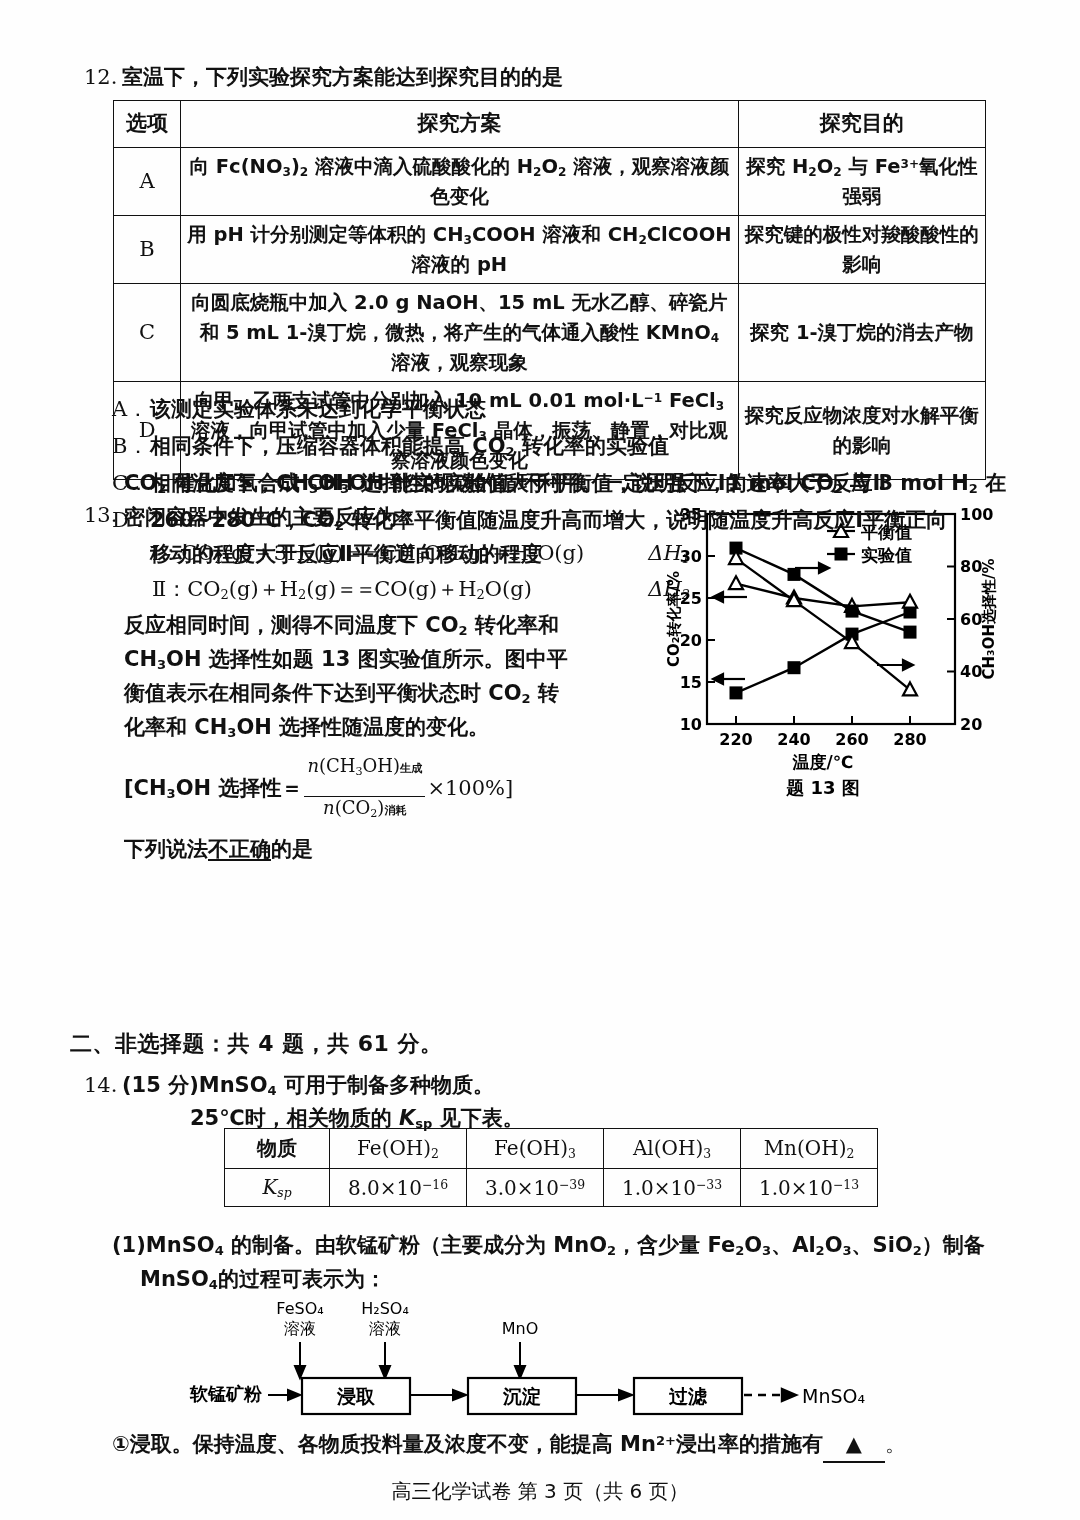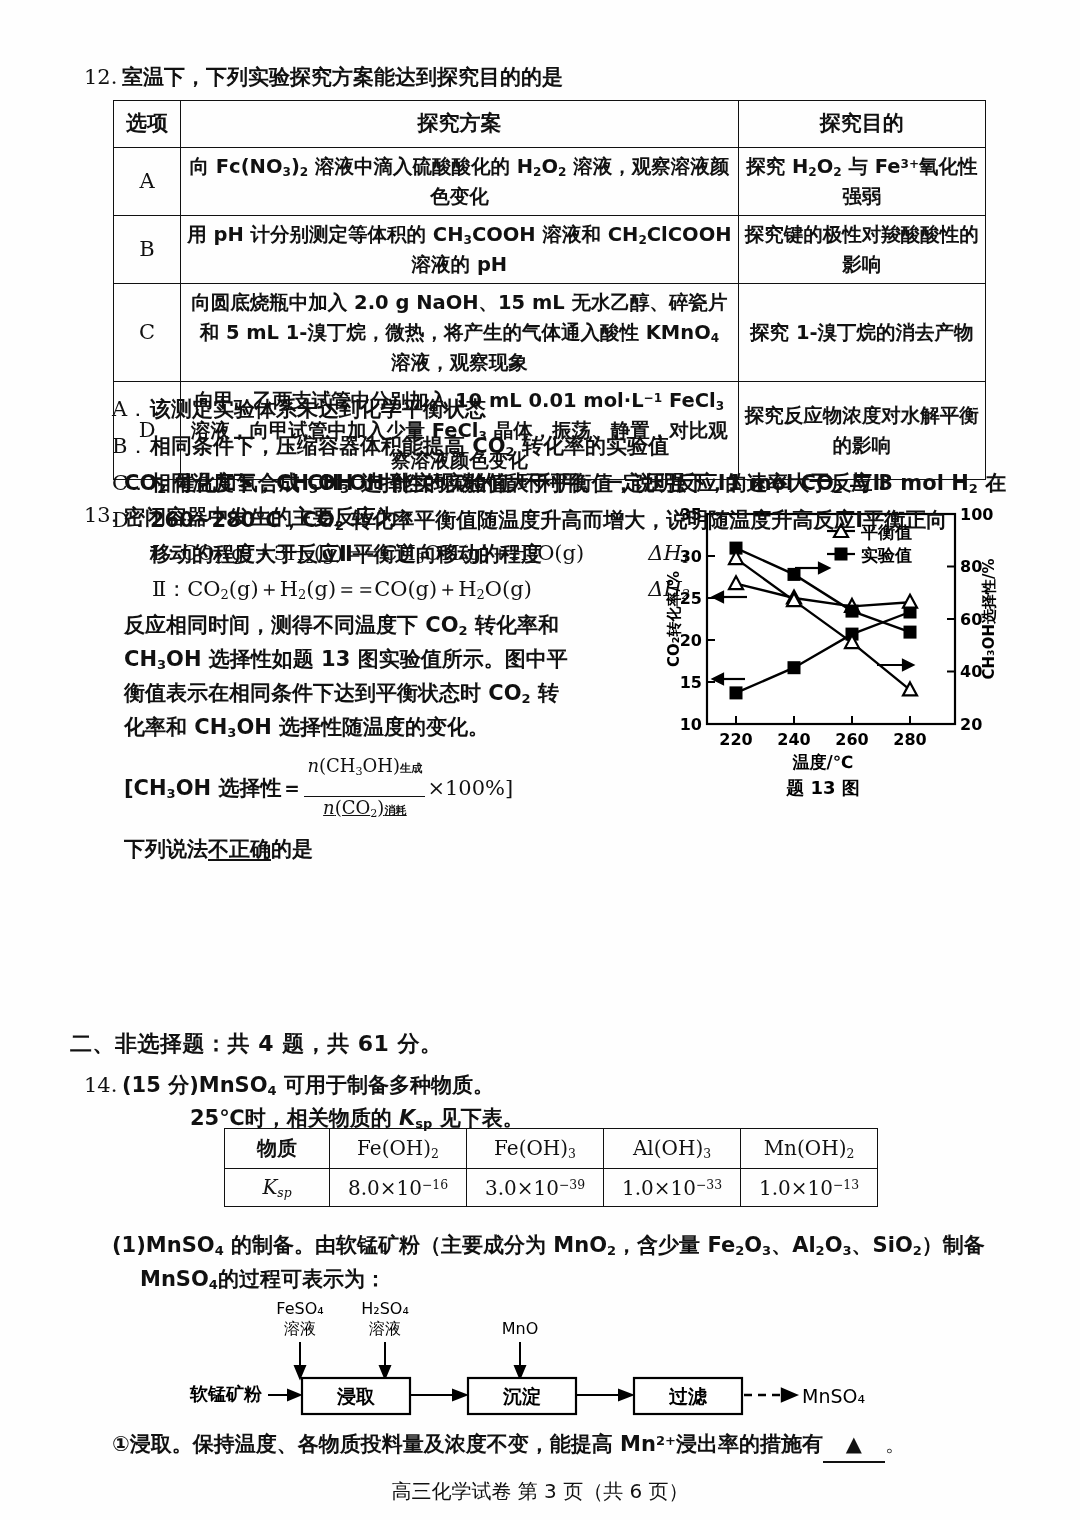--- a/index.html
+++ b/index.html
@@ -35,21 +35,21 @@
   #q13 .lbl{position:absolute;left:0;top:0;width:40px;margin-top:32px;}
   #q13-body{margin-left:40px;width:580px;}
   .eq-row{display:flex;align-items:baseline;margin:2px 0 2px 28px;}
   .eq-rm{display:inline-block;min-width:24px;}
   .eq-main{flex:0 0 auto;}
   .eq-dh{margin-left:auto;font-style:italic;padding-right:14px;}
   .eqsign{letter-spacing:-2px;}
   .frac{display:inline-flex;flex-direction:column;vertical-align:middle;text-align:center;
         margin:0 2px;font-size:18px;line-height:1.15;}
   .frac .num{border-bottom:1.6px solid #111;padding:0 3px 17px;}
-  .frac .den{padding:1px 3px 0;text-decoration:underline;}
+  .frac .den{padding:1px 3px 0;}
   .tiny{font-size:.62em;}
   #q13-opts{position:absolute;left:112px;top:392px;width:905px;font-size:21px;line-height:1.66;}
   .opt{display:flex;margin-bottom:2px;}
   .opt .ol{flex:0 0 38px;}
   .opt .ot{flex:1;}
   .opt .ot .cont{display:block;margin-left:0;}
 
   
   #chart-wrap{position:absolute;left:655px;top:502px;width:350px;height:305px;}
   #chart-svg{display:block;}

